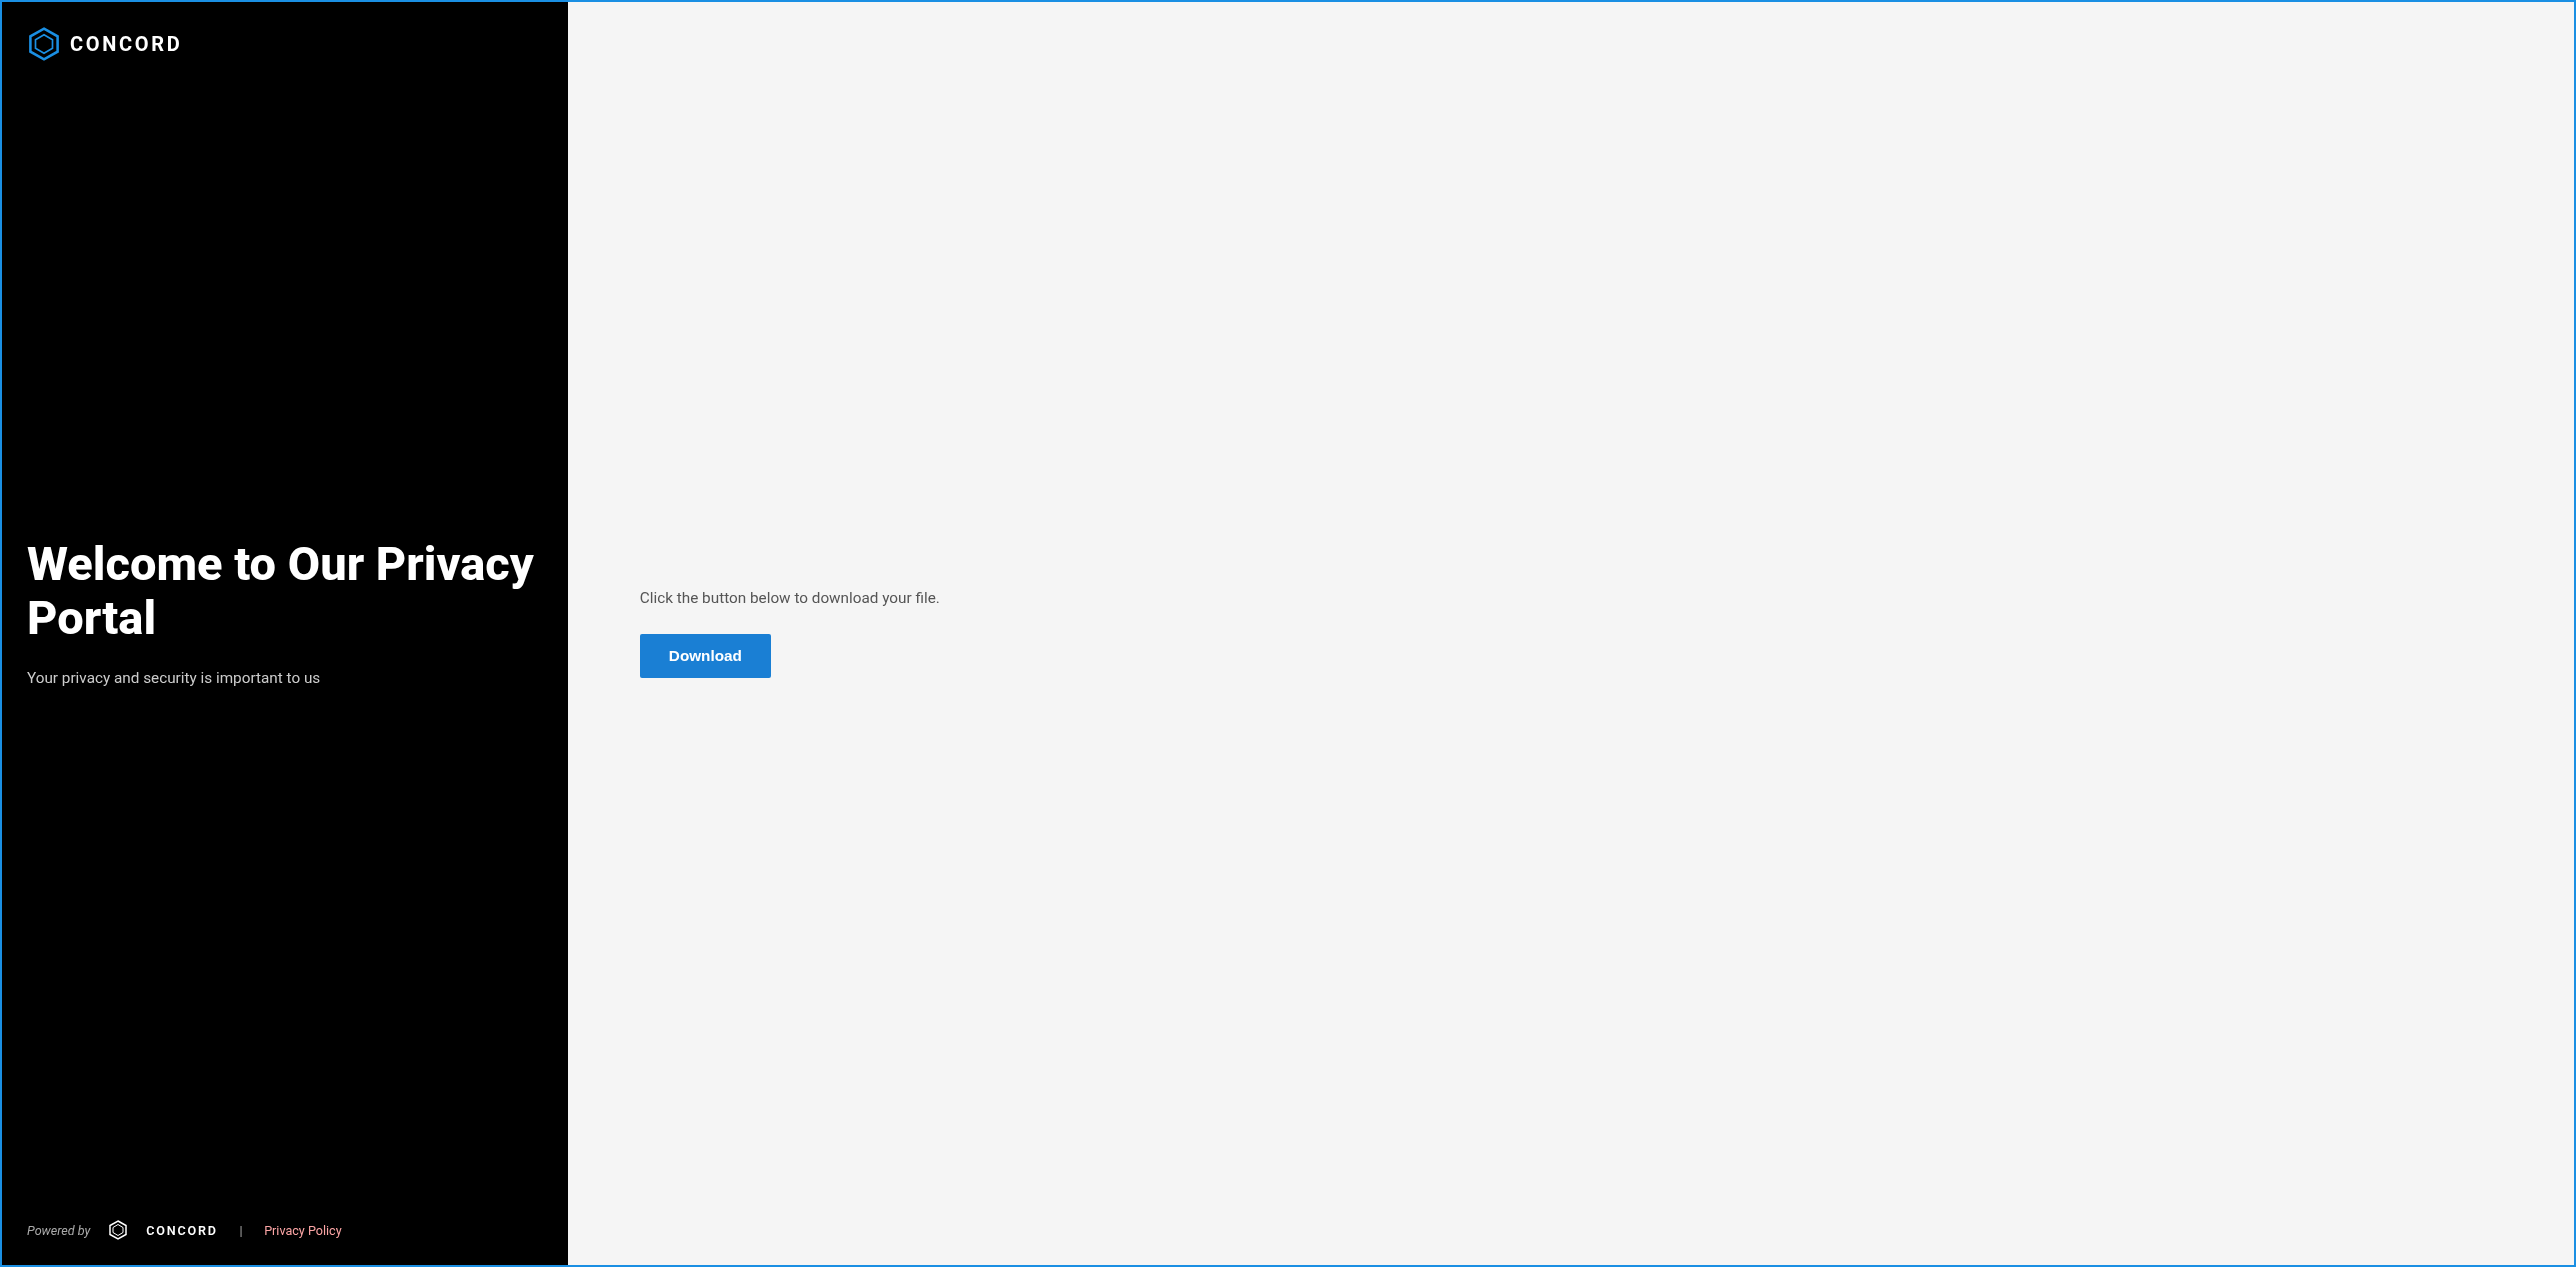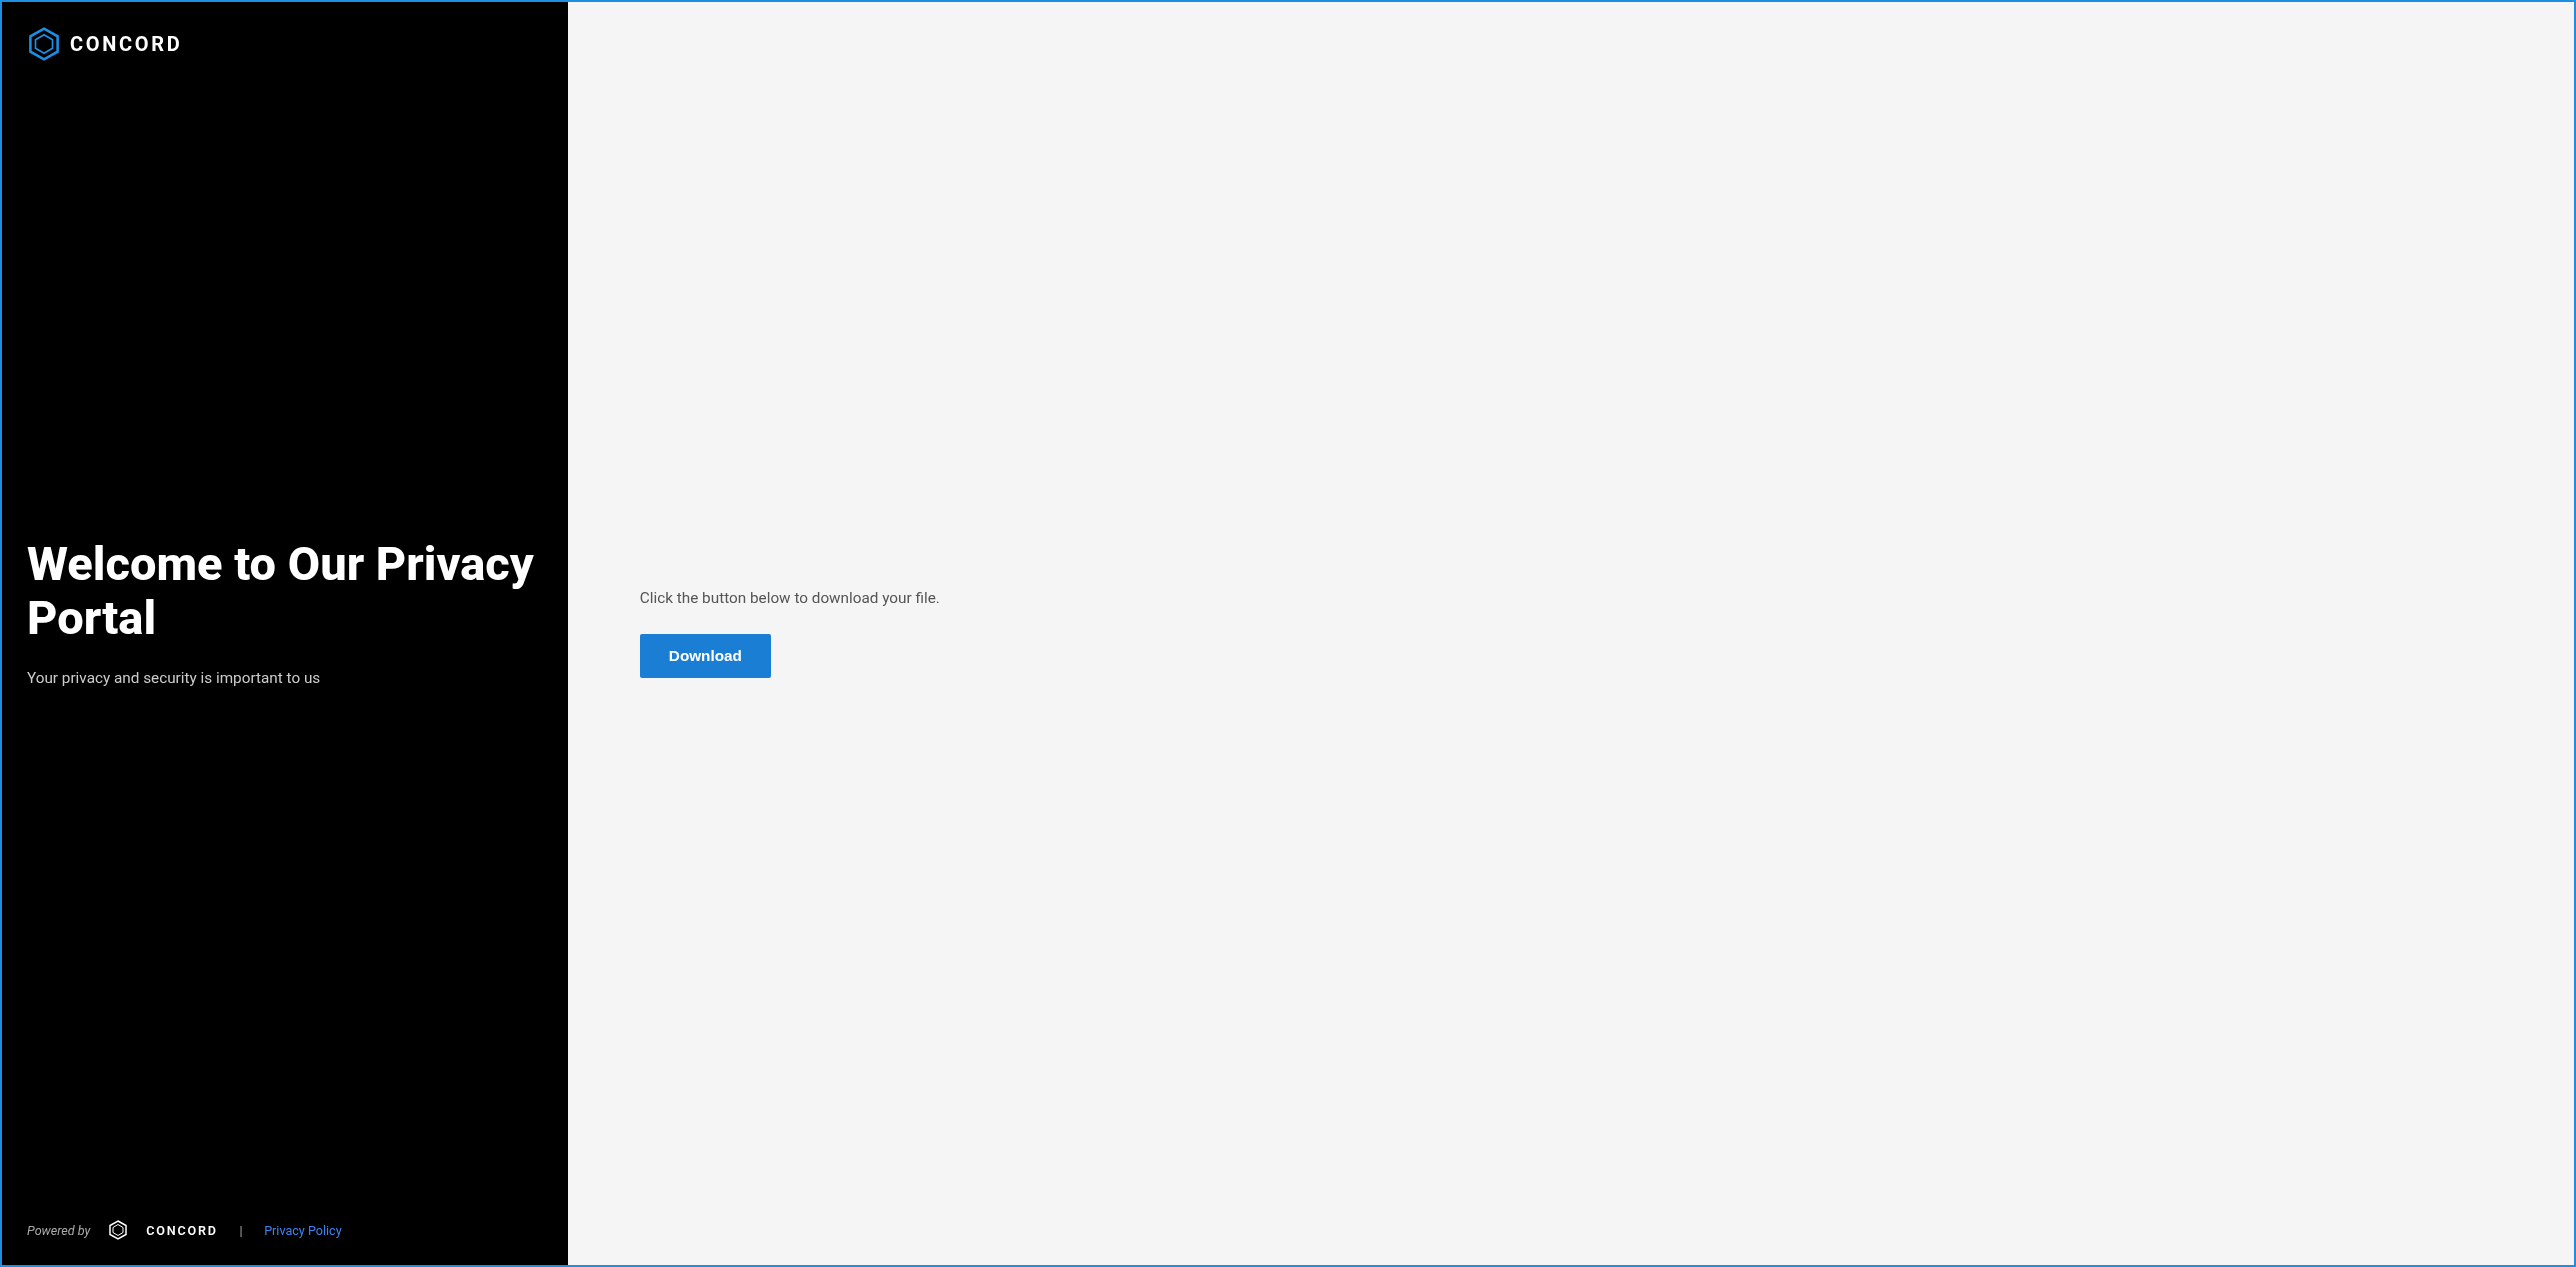--- a/index.html
+++ b/index.html
@@ -105,21 +105,21 @@
       letter-spacing: 1.8px;
     }
 
     .footer-divider {
       color: #aaaaaa;
       font-size: 12.6px;
       margin: 0 3.6px;
     }
 
     .privacy-policy-link {
-      color: #3b82f6;
+      color: #fca5a5;
       font-size: 12.6px;
       text-decoration: none;
       cursor: pointer;
     }
 
     
     .right-panel {
       flex: 1;
       background-color: #f5f5f5;
       display: flex;

